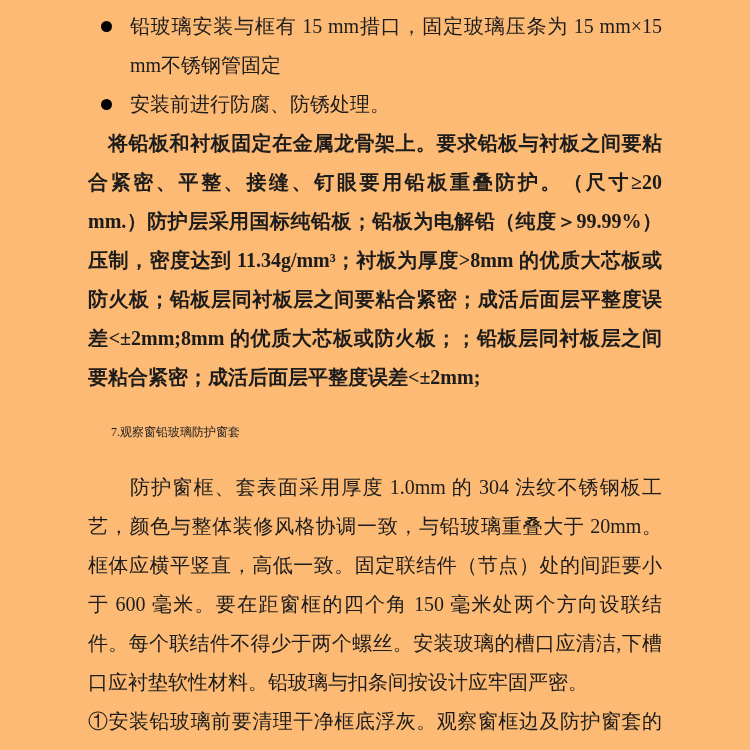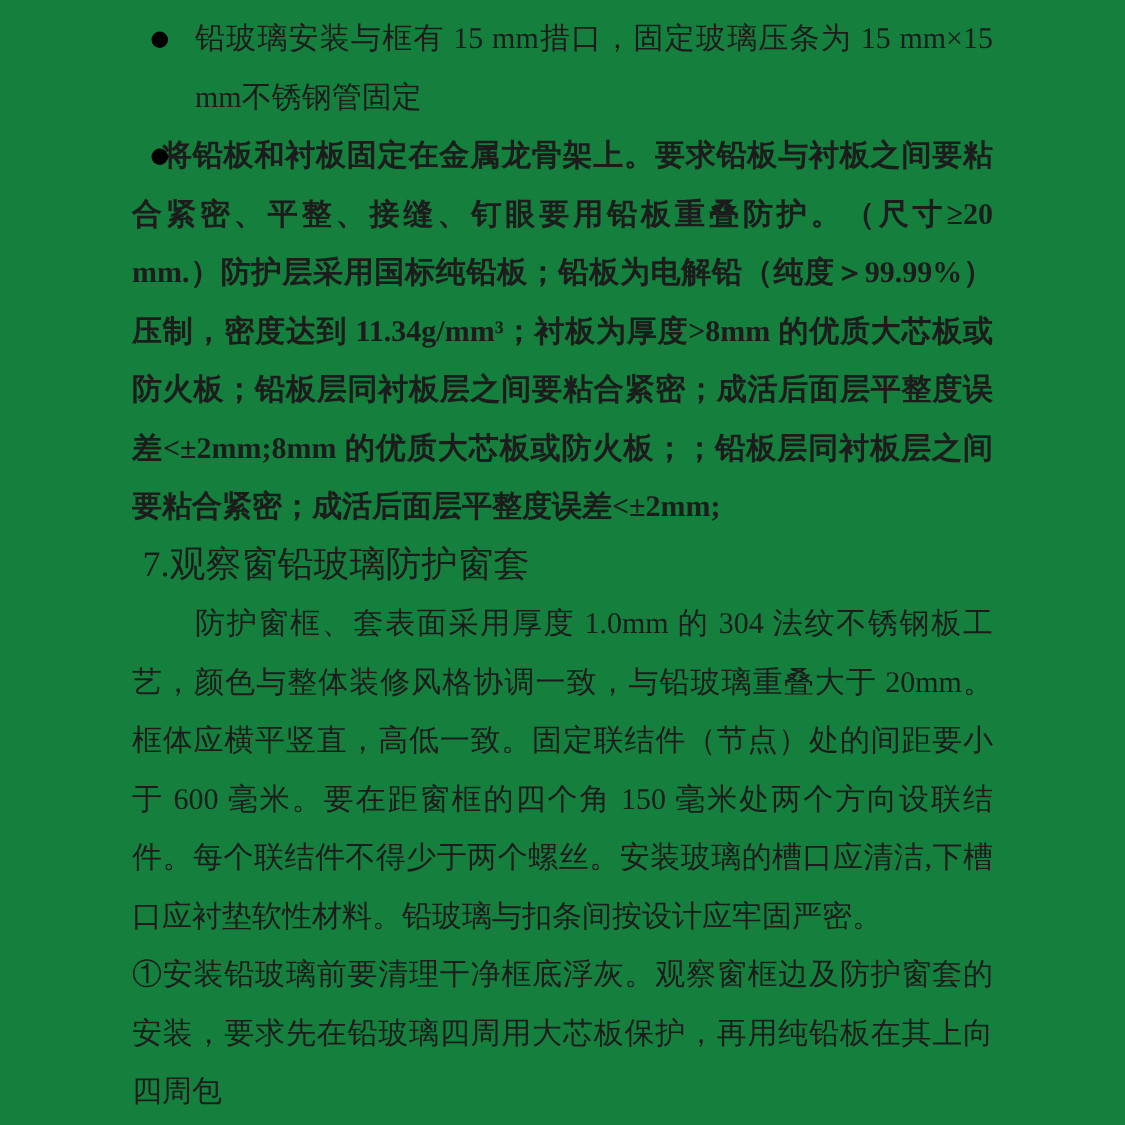--- a/index.html
+++ b/index.html
@@ -7,21 +7,21 @@
     padding: 0;
     background: #ffffff;
   }
   .page {
     position: relative;
     width: 750px;
     height: 750px;
     box-sizing: border-box;
     padding: 7px 88px 0 88px;
     overflow: hidden;
-    background: #15803d;
+    background: #fdba74;
     font-family: "Liberation Serif", "DejaVu Serif", serif;
     font-size: 20px;
     line-height: 39px;
     color: #1c1c1c;
     text-align: justify;
   }
   .bullet-list {
     margin: 0;
     padding: 0;
     list-style: none;
@@ -38,39 +38,40 @@
     height: 11px;
     background: #000000;
     border-radius: 50%;
   }
   .para {
     margin: 0;
   }
   .indent-1 { text-indent: 20px; font-weight: bold; }
   .indent-2 { text-indent: 42px; }
   .heading {
-    margin: 0;
-    font-size: 24px;
+    margin: 16px;
+    font-size: 12px;
     font-weight: normal;
     line-height: 39px;
     text-indent: 7px;
   }
 </style>
 </head>
 <body>
 
 <div class="page">
 
   <ul class="bullet-list">
     <li>
       <span class="bullet"></span>
       <span>铅玻璃安装与框有 15 mm措口，固定玻璃压条为 15 mm×15 mm不锈钢管固定</span>
     </li>
     <li>
       <span class="bullet"></span>
+      <span>安装前进行防腐、防锈处理。</span>
     </li>
   </ul>
 
   <p class="para indent-1">将铅板和衬板固定在金属龙骨架上。要求铅板与衬板之间要粘合紧密、平整、接缝、钉眼要用铅板重叠防护。（尺寸≥20 mm.）防护层采用国标纯铅板；铅板为电解铅（纯度＞99.99%）压制，密度达到 11.34g/mm³；衬板为厚度&gt;8mm 的优质大芯板或防火板；铅板层同衬板层之间要粘合紧密；成活后面层平整度误差&lt;±2mm;8mm 的优质大芯板或防火板；；铅板层同衬板层之间要粘合紧密；成活后面层平整度误差&lt;±2mm;</p>
 
   <h3 class="heading">7.观察窗铅玻璃防护窗套</h3>
 
   <p class="para indent-2">防护窗框、套表面采用厚度 1.0mm 的 304 法纹不锈钢板工艺，颜色与整体装修风格协调一致，与铅玻璃重叠大于 20mm。框体应横平竖直，高低一致。固定联结件（节点）处的间距要小于 600 毫米。要在距窗框的四个角 150 毫米处两个方向设联结件。每个联结件不得少于两个螺丝。安装玻璃的槽口应清洁,下槽口应衬垫软性材料。铅玻璃与扣条间按设计应牢固严密。</p>
 
   <p class="para">①安装铅玻璃前要清理干净框底浮灰。观察窗框边及防护窗套的安装，要求先在铅玻璃四周用大芯板保护，再用纯铅板在其上向四周包</p>

